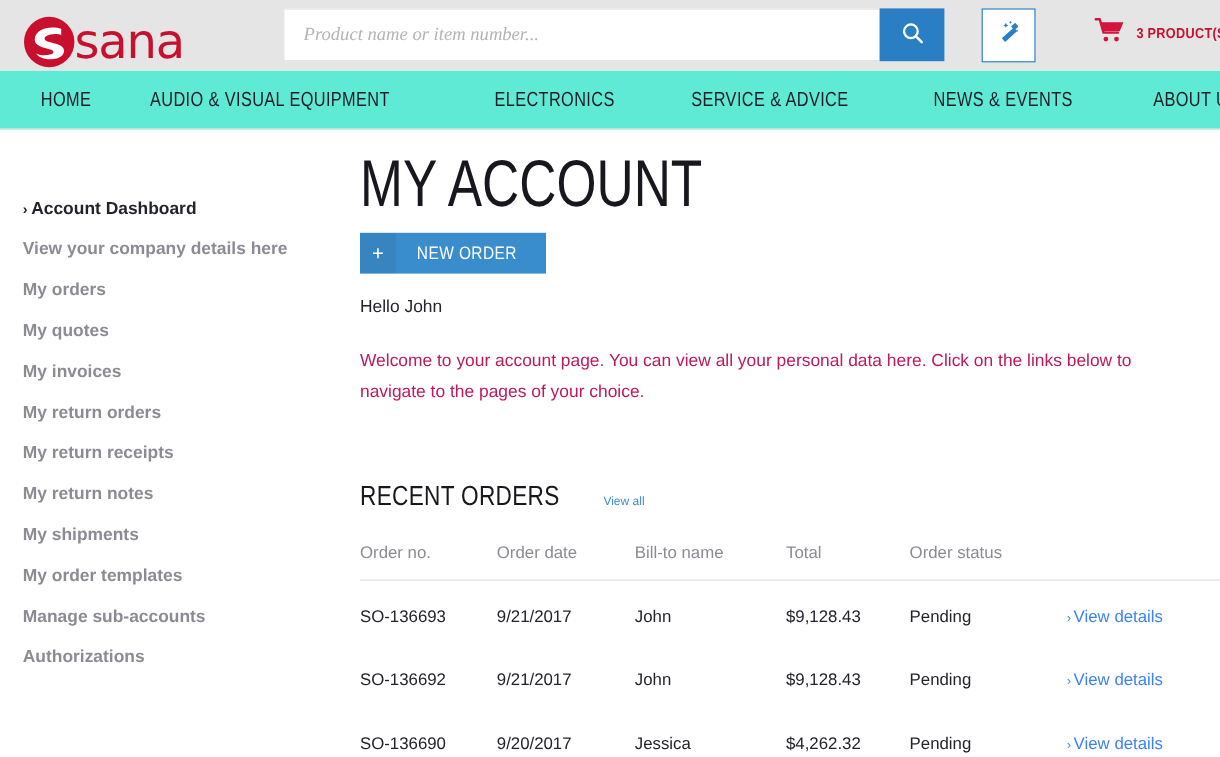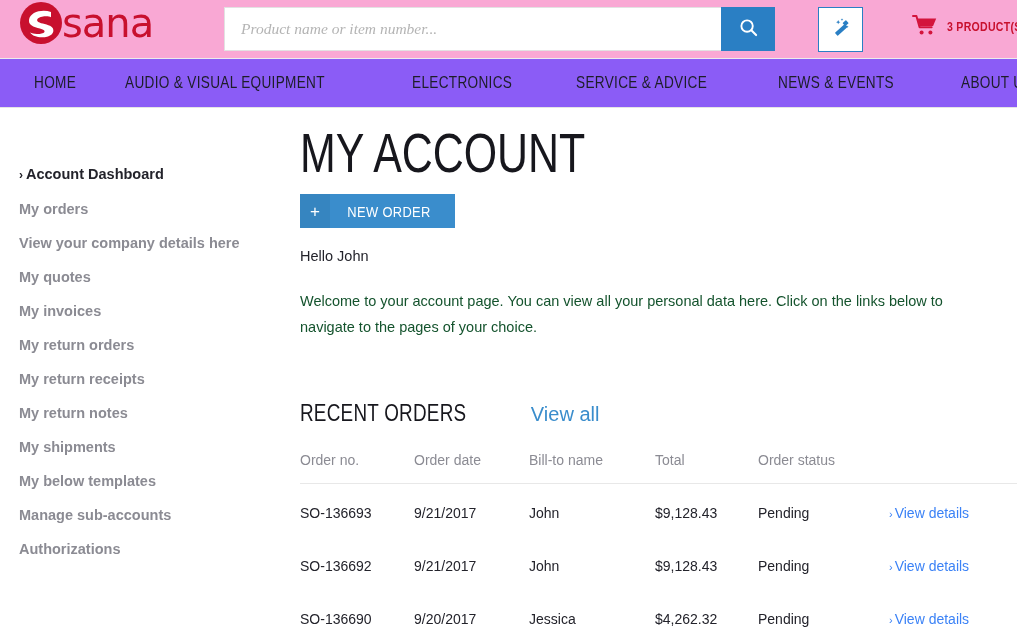--- a/index.html
+++ b/index.html
@@ -9,23 +9,23 @@
     height: 631px;
     overflow: hidden;
     background: #ffffff;
     font-family: "Liberation Sans", sans-serif;
     -webkit-font-smoothing: antialiased;
   }
 
   
   .header {
     height: 58px;
-    background: #f9a8d4;
-    display: flex;
-    align-items: flex-start;
+    background: #e5e5e5;
+    display: flex;
+    align-items: flex-end;
     position: relative;
   }
 
   .logo {
     display: flex;
     align-items: center;
     margin-left: 18px;
     width: 180px;
     height: 46px;
     cursor: pointer;
@@ -42,21 +42,21 @@
     color: #c8102e;
     letter-spacing: -1px;
     line-height: 46px;
     margin-left: -2px;
     font-weight: 400;
   }
 
   
   .search-wrap {
     position: absolute;
-    left: 224px;
+    left: 236px;
     top: 7px;
     display: flex;
     height: 44px;
   }
   .search-input {
     width: 497px;
     height: 44px;
     border: 1px solid #e2e2e2;
     border-right: none;
     padding: 0 16px;
@@ -115,21 +115,21 @@
     letter-spacing: 0.3px;
     margin-left: 9px;
     white-space: nowrap;
     transform: scaleX(0.88);
     transform-origin: left center;
   }
 
   
   .navbar {
     height: 50px;
-    background: #8b5cf6;
+    background: #5eead4;
     border-top: 1px solid #ececec;
     border-bottom: 1px solid #e4e4e4;
     display: flex;
     align-items: center;
     padding-left: 34px;
   }
   .nav-item {
     font-family: "Liberation Sans Narrow", "Liberation Sans", sans-serif;
     font-size: 17px;
     color: #1d1d28;
@@ -227,21 +227,21 @@
   }
 
   .hello {
     margin-top: 20px;
     font-size: 14.5px;
     color: #23232b;
   }
   .welcome {
     margin-top: 24px;
     font-size: 14.5px;
-    color: #14532d;
+    color: #be185d;
     line-height: 26px;
     max-width: 700px;
   }
 
   .section-head {
     margin-top: 60px;
     display: flex;
     align-items: baseline;
   }
   .section-title {
@@ -249,22 +249,21 @@
     font-size: 23px;
     color: #17171d;
     text-transform: uppercase;
     letter-spacing: 0.3px;
     white-space: nowrap;
     transform: scaleX(0.82);
     transform-origin: left center;
     font-weight: 400;
   }
   .view-all {
-    margin-left: 28px;
-    font-size: 20px;
+    font-size: 10px;
     color: #3a8dcc;
     cursor: pointer;
   }
 
   
   .orders-table {
     margin-top: 25px;
     width: 100%;
     border-collapse: collapse;
   }
@@ -357,29 +356,29 @@
   <div class="nav-item">SERVICE &amp; ADVICE</div>
   <div class="nav-item">NEWS &amp; EVENTS</div>
   <div class="nav-item">ABOUT US</div>
 
 </nav>
 
 <div class="page">
 
   <aside class="sidebar">
     <div class="side-item active"><span class="chev">›</span><span>Account Dashboard</span></div>
+    <div class="side-item">View your company details here</div>
     <div class="side-item">My orders</div>
-    <div class="side-item">View your company details here</div>
     <div class="side-item">My quotes</div>
     <div class="side-item">My invoices</div>
     <div class="side-item">My return orders</div>
     <div class="side-item">My return receipts</div>
     <div class="side-item">My return notes</div>
     <div class="side-item">My shipments</div>
-    <div class="side-item">My below templates</div>
+    <div class="side-item">My order templates</div>
     <div class="side-item">Manage sub-accounts</div>
     <div class="side-item">Authorizations</div>
   </aside>
 
   <main class="main">
 
     <h1 class="page-title">MY ACCOUNT</h1>
 
     <button class="new-order-btn">
       <span class="no-plus">+</span>

